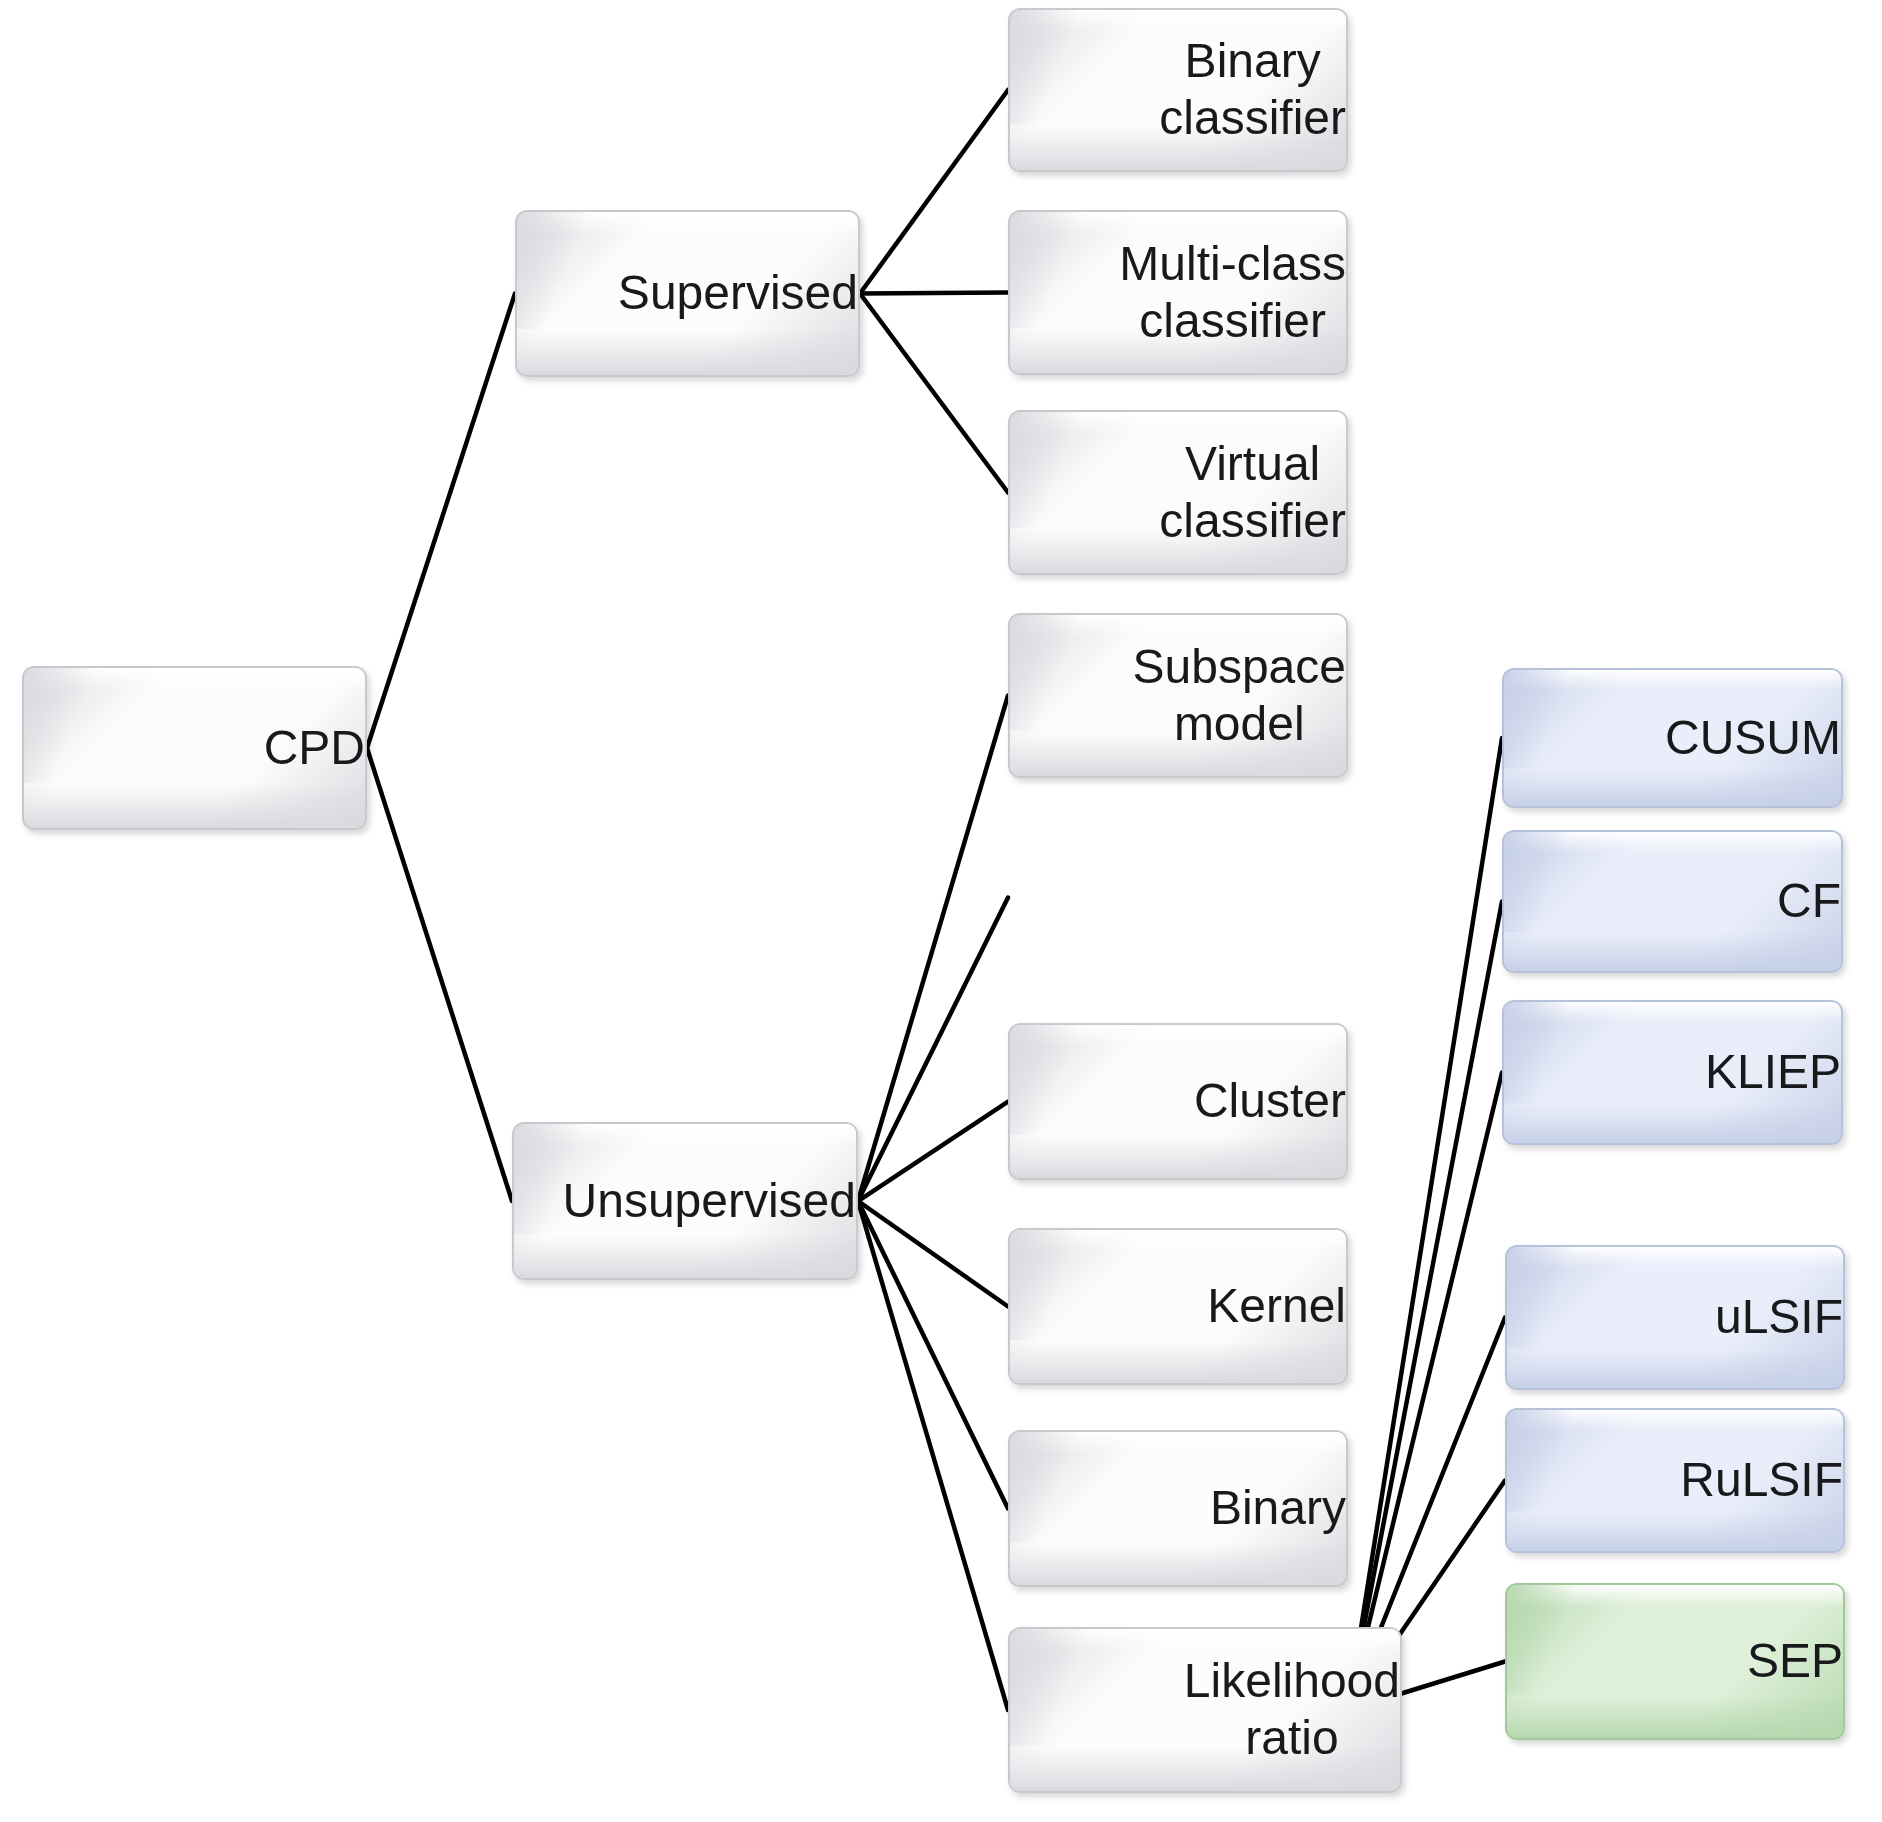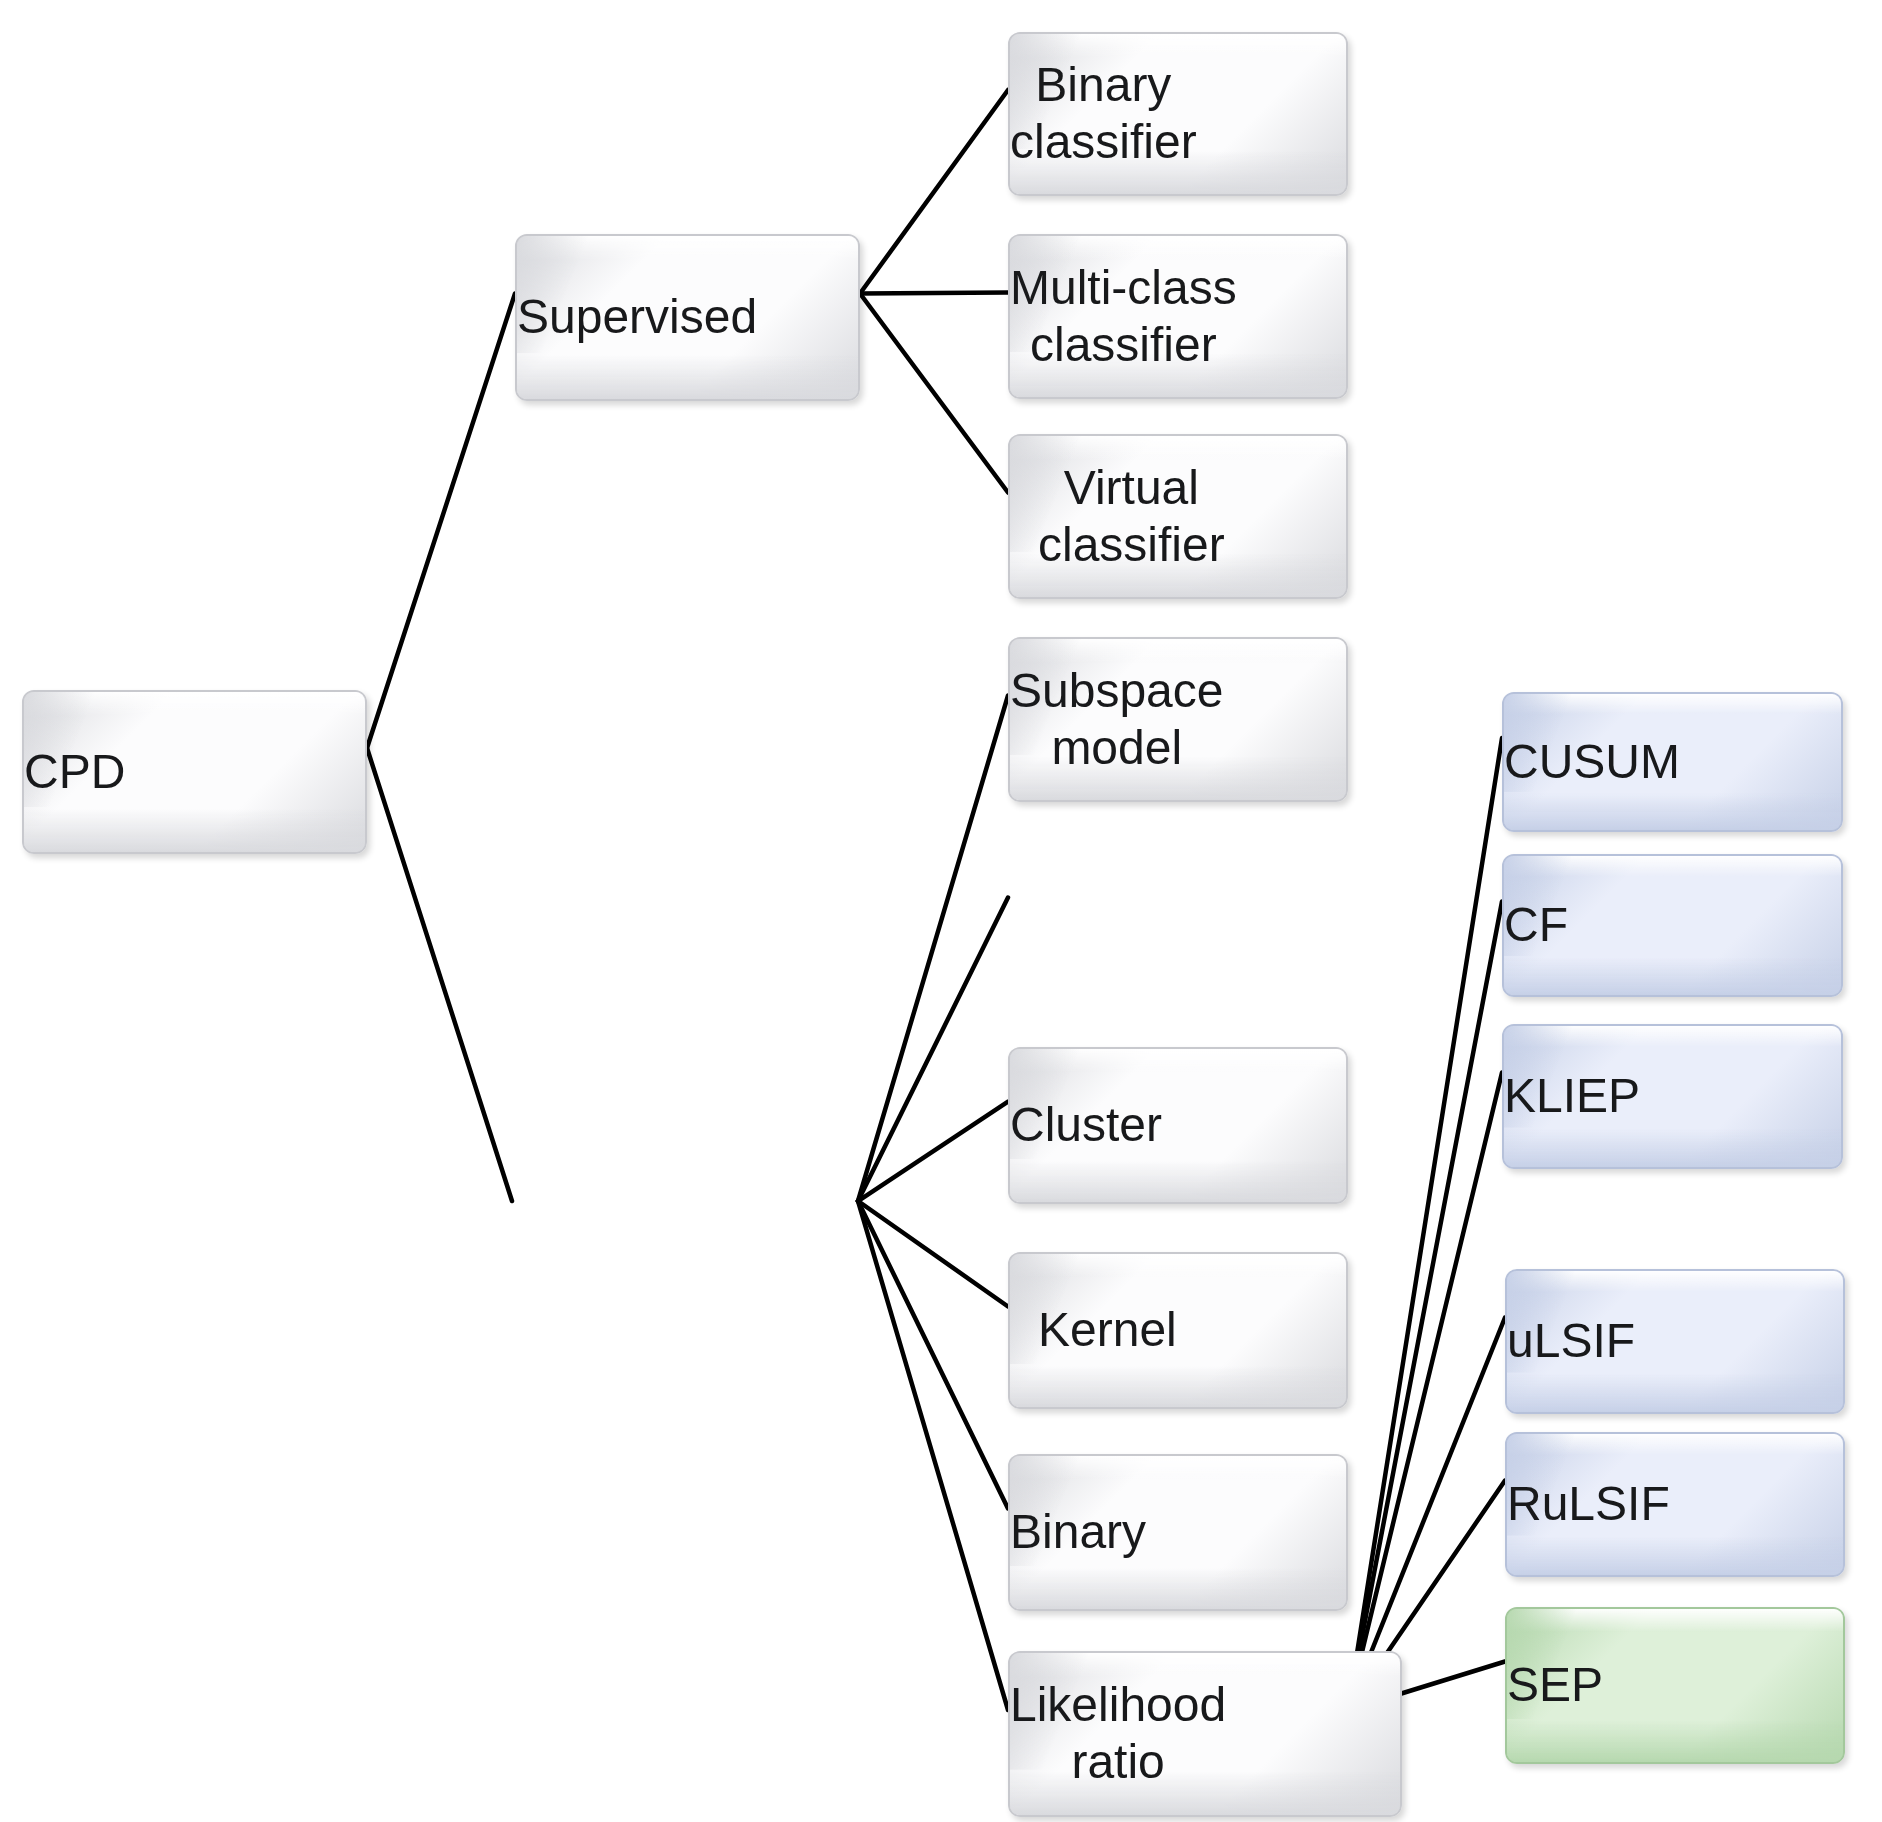--- a/index.html
+++ b/index.html
@@ -6,27 +6,26 @@
   #canvas{
     position:relative;
     width:1882px;height:1822px;
     background:#ffffff;
     overflow:hidden;
     font-family:"Liberation Sans", sans-serif;
   }
   #edges{position:absolute;left:0;top:0;width:100%;height:100%;}
   .node{
     position:absolute;
-    display:flex;align-items:center;justify-content:flex-start;
+    display:flex;align-items:center;justify-content:flex-end;
     border-radius:12px;
     border:2px solid var(--border);
     background:linear-gradient(135deg,var(--edge) 0%,var(--mid) 30%,var(--mid) 66%,var(--edge) 100%);
     box-shadow:3px 4px 6px rgba(0,0,0,0.16);
     box-sizing:border-box;
-    margin-top:24px;
   }
   .node::before{
     content:"";
     position:absolute;inset:0;border-radius:9px;
     background:
       linear-gradient(112deg, var(--edge) 0%, rgba(255,255,255,0) 38%) left top/42% 72% no-repeat,
       linear-gradient(0deg, var(--edge) 0%, rgba(255,255,255,0) 27%),
       linear-gradient(180deg, rgba(255,255,255,0.95) 0%, rgba(255,255,255,0) 15%);
     pointer-events:none;
   }
@@ -64,20 +63,23 @@
       <line x1="1348" y1="1710" x2="1505" y2="1480.5" stroke="#000000" stroke-width="4.5" stroke-linecap="round"></line>
       <line x1="1348" y1="1710" x2="1505" y2="1661.5" stroke="#000000" stroke-width="4.5" stroke-linecap="round"></line>
     </svg>
 
 <div class="node style-plain" style="left: 22px; top: 666px; width: 345px; height: 164px;">
       <span class="node-label">CPD</span>
     </div>
     <div class="node style-plain" style="left: 515px; top: 210px; width: 345px; height: 167px;">
       <span class="node-label">Supervised</span>
     </div>
+    <div class="node style-plain" style="left: 512px; top: 1122px; width: 346px; height: 158px;">
+      <span class="node-label">Unsupervised</span>
+    </div>
     <div class="node style-plain" style="left: 1008px; top: 8px; width: 340px; height: 164px;">
       <span class="node-label">Binary
 classifier</span>
     </div>
     <div class="node style-plain" style="left: 1008px; top: 210px; width: 340px; height: 165px;">
       <span class="node-label">Multi-class
 classifier</span>
     </div>
     <div class="node style-plain" style="left: 1008px; top: 410px; width: 340px; height: 165px; padding-left: 28px;">
       <span class="node-label">Virtual

